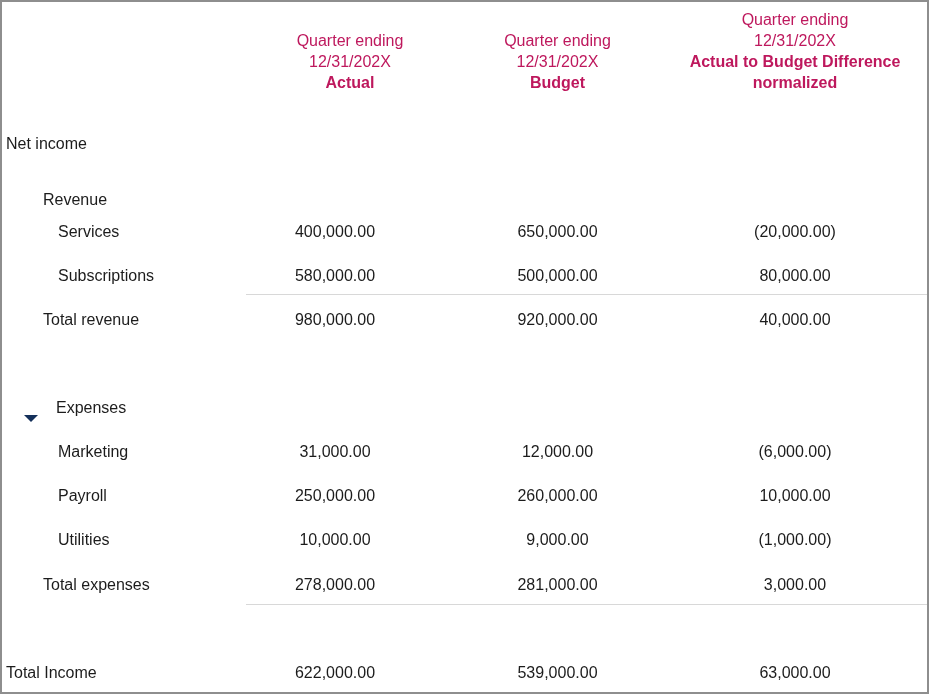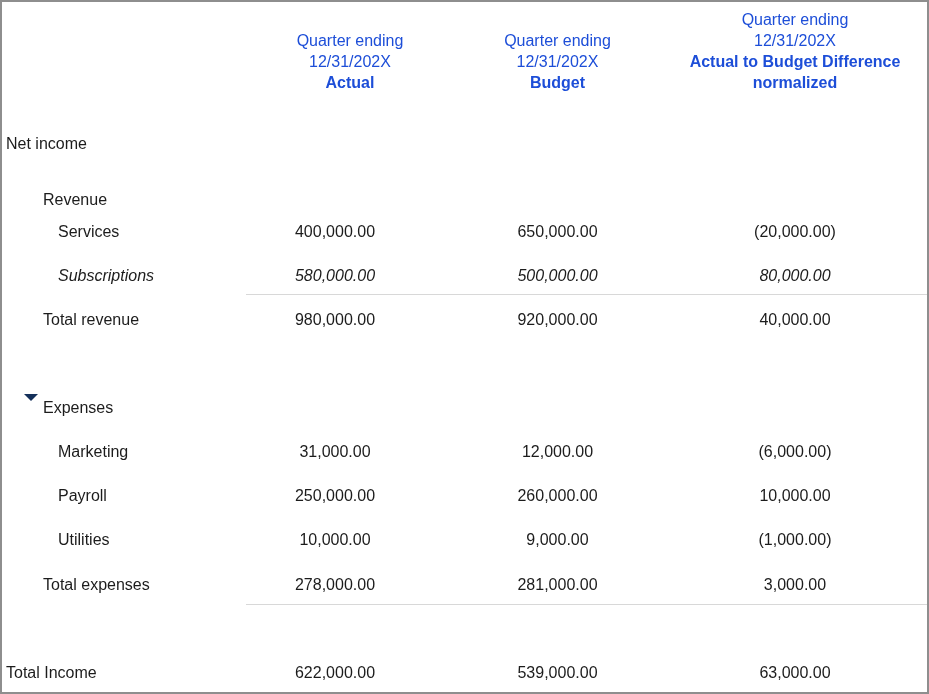--- a/index.html
+++ b/index.html
@@ -18,21 +18,21 @@
     color: #1c1c1c;
     font-size: 16px;
     overflow: hidden;
   }
   
   .hdr {
     position: absolute;
     text-align: center;
     line-height: 21px;
     font-size: 16px;
-    color: #1d4ed8;
+    color: #be185d;
   }
   .hdr1 { left: 244px; width: 208px; top: 28px; }
   .hdr2 { left: 452px; width: 207px; top: 28px; }
   .hdr3 { left: 659px; width: 268px; top: 7px; }
   .bold { font-weight: bold; }
   
   .sep {
     position: absolute;
     left: 244px;
     width: 683px;
@@ -45,37 +45,37 @@
   .row {
     position: absolute;
     left: 0;
     width: 925px;
     height: 28px;
     line-height: 28px;
   }
   .r0  { top: 128px; }
   .r1  { top: 172px; margin-top: 12px; }
   .r2  { top: 216px; }
-  .r3  { top: 260px; font-style: italic; }
+  .r3  { top: 260px; }
   .r4  { top: 304px; }
   .r5  { top: 392px; }
   .r6  { top: 436px; }
   .r7  { top: 480px; }
   .r8  { top: 524px; text-decoration: underline; }
   .r9  { top: 569px; }
   .r10 { top: 657px; }
   .lbl { position: absolute; top: 0; white-space: nowrap; }
   .i0 { left: 4px; }
   .i1 { left: 41px; }
   .i2 { left: 56px; }
   .with-toggle {
     left: 22px;
     display: flex;
-    align-items: flex-start;
-    gap: 5px;
+    align-items: flex-end;
+    gap: 18px;
     height: 28px;
   }
   .tri {
     width: 0;
     height: 0;
     border-left: 7px solid transparent;
     border-right: 7px solid transparent;
     border-top: 7px solid #14305a;
     cursor: pointer;
     flex: 0 0 auto;

